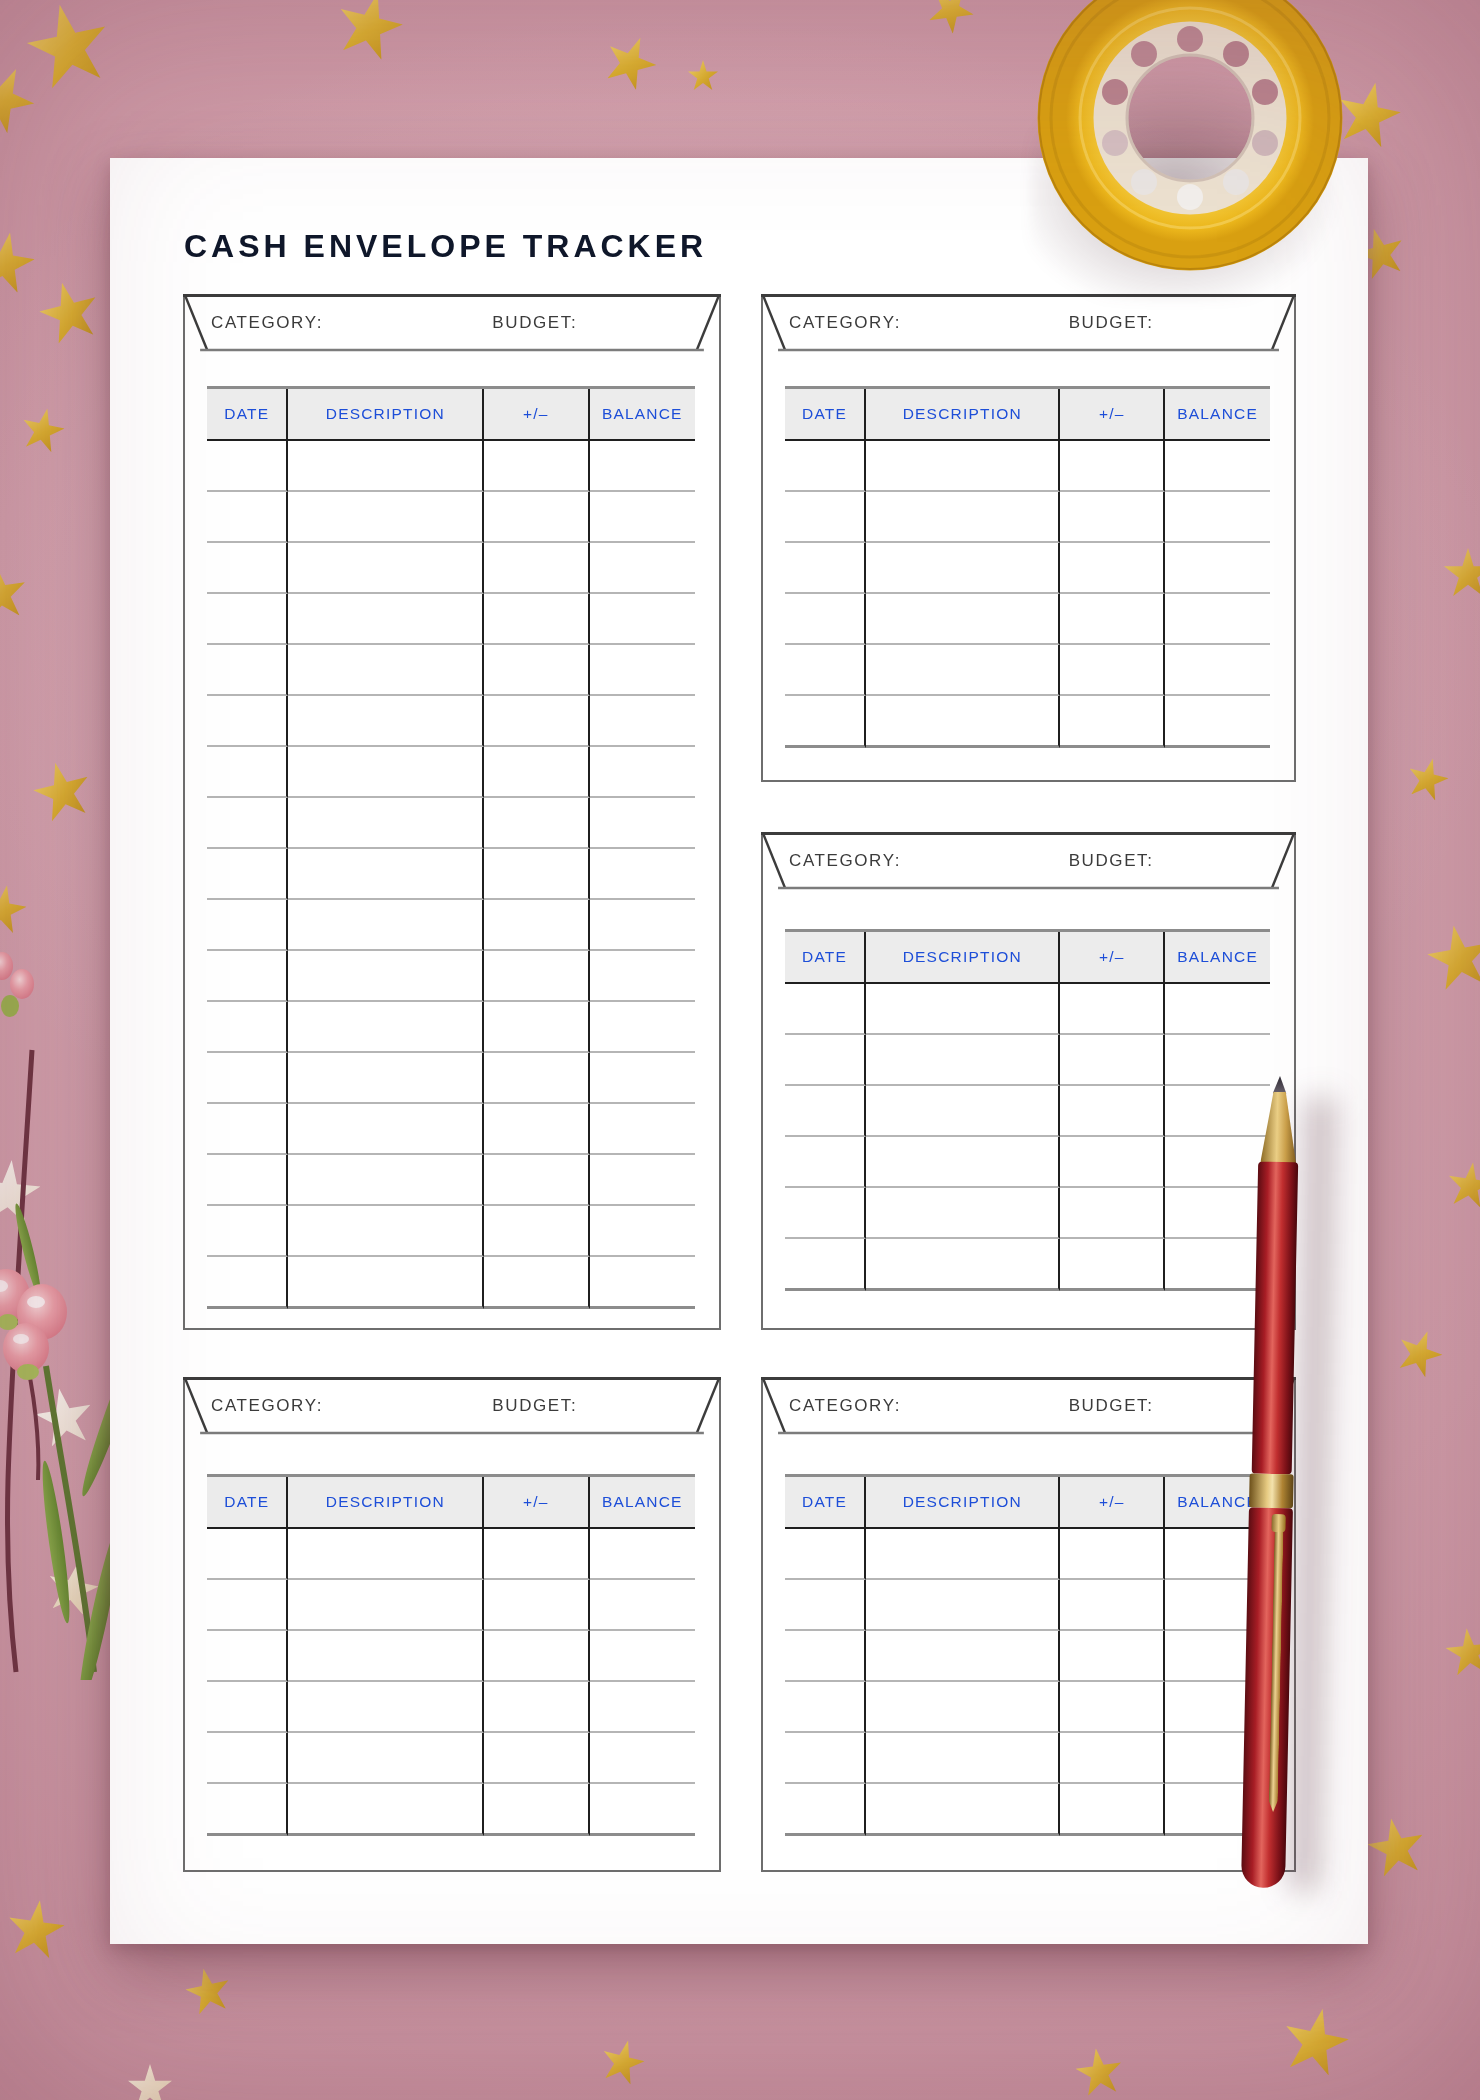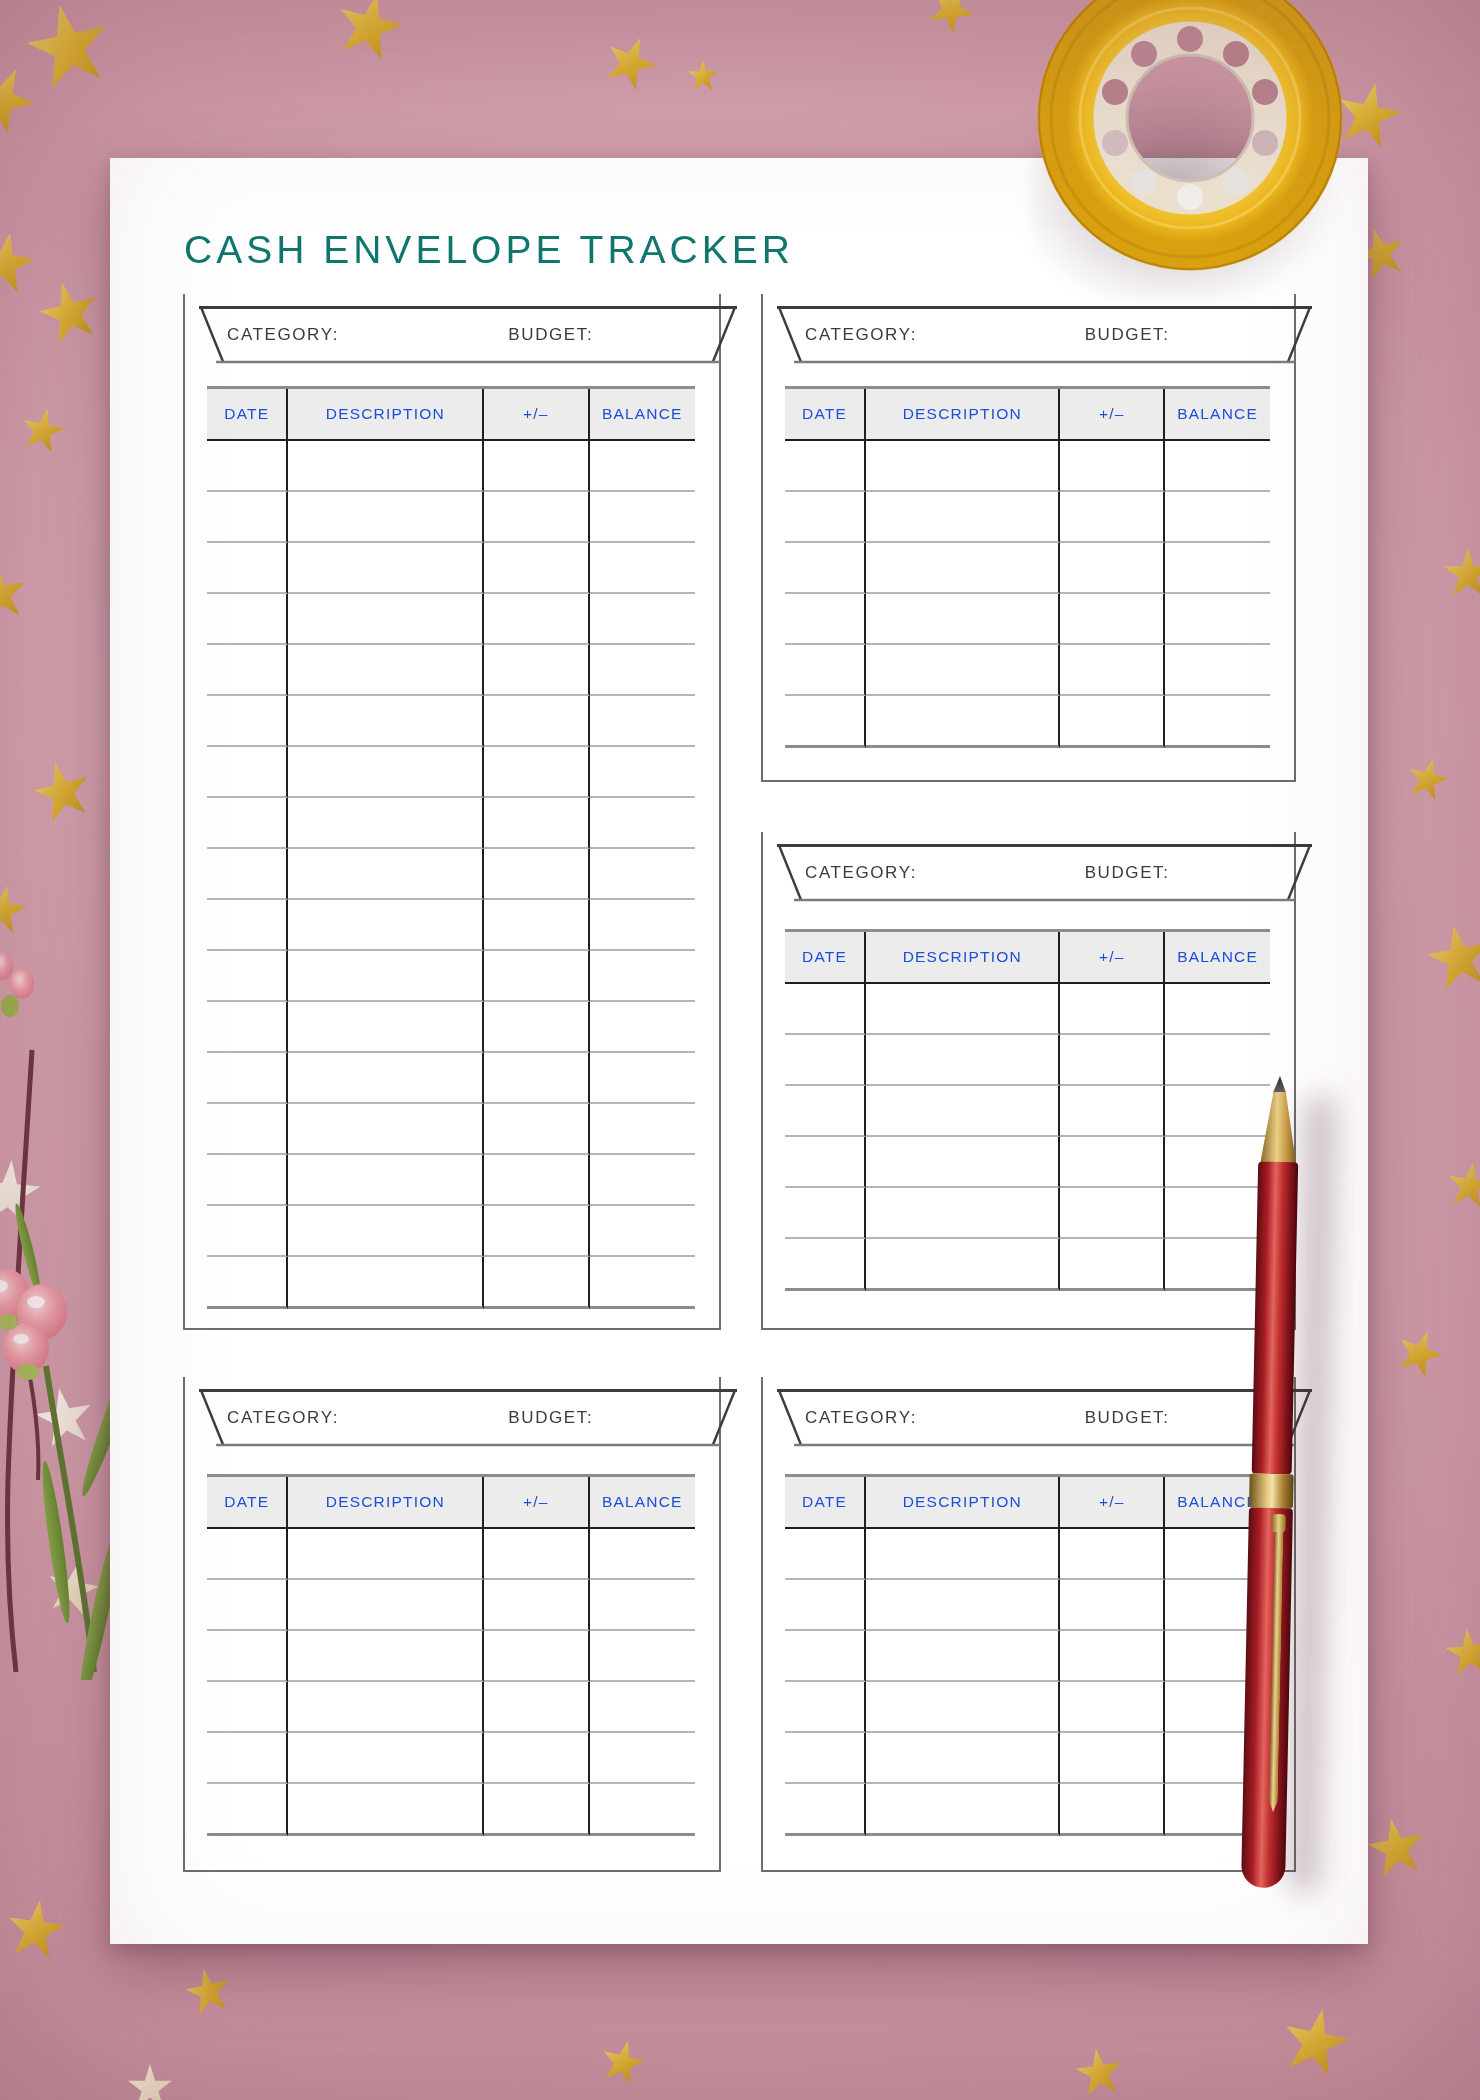--- a/index.html
+++ b/index.html
@@ -21,32 +21,32 @@
   .star.w{background:linear-gradient(135deg,#fdfaf4 15%,#efe4d2 100%);}
   .star.c{background:linear-gradient(135deg,#f8f0dd 10%,#e8d7b4 100%);}
 
   
   .paper{
     position:absolute;left:110px;top:158px;width:1258px;height:1786px;background:#ffffff;z-index:2;
     box-shadow:0 26px 60px rgba(95,45,60,.42), 0 6px 16px rgba(95,45,60,.28);
   }
   .page-title{
     position:absolute;left:74px;top:70px;
-    font-size:39px;font-weight:400;letter-spacing:4px;color:#0f766e;white-space:nowrap;
+    font-size:32px;font-weight:700;letter-spacing:4px;color:#0f172a;white-space:nowrap;
   }
 
   
   .section{position:absolute;border:2px solid #6e6e6e;border-top:none;background:#fff;}
   .s1{left:73px; top:136px; width:534px;height:1034px;}
   .s2{left:651px;top:136px; width:531px;height:486px;}
   .s3{left:651px;top:674px; width:531px;height:496px;}
   .s4{left:73px; top:1219px;width:534px;height:493px;}
   .s5{left:651px;top:1219px;width:531px;height:493px;}
 
-  .banner{position:absolute;left:-2px;top:12px;width:calc(100% + 4px);height:66px;margin-left:16px;}
+  .banner{position:absolute;left:-2px;top:0;width:calc(100% + 4px);height:66px;}
   .banner svg{display:block;width:100%;height:58px;}
   .banner-label{
     position:absolute;top:0;height:58px;display:flex;align-items:center;
     font-size:17px;letter-spacing:1.6px;color:#3b3b3b;
   }
   .banner-label.cat{left:28px;}
   .banner-label.bud{left:57.5%;}
 
   .tracker-table{
     position:absolute;left:22px;right:24px;

